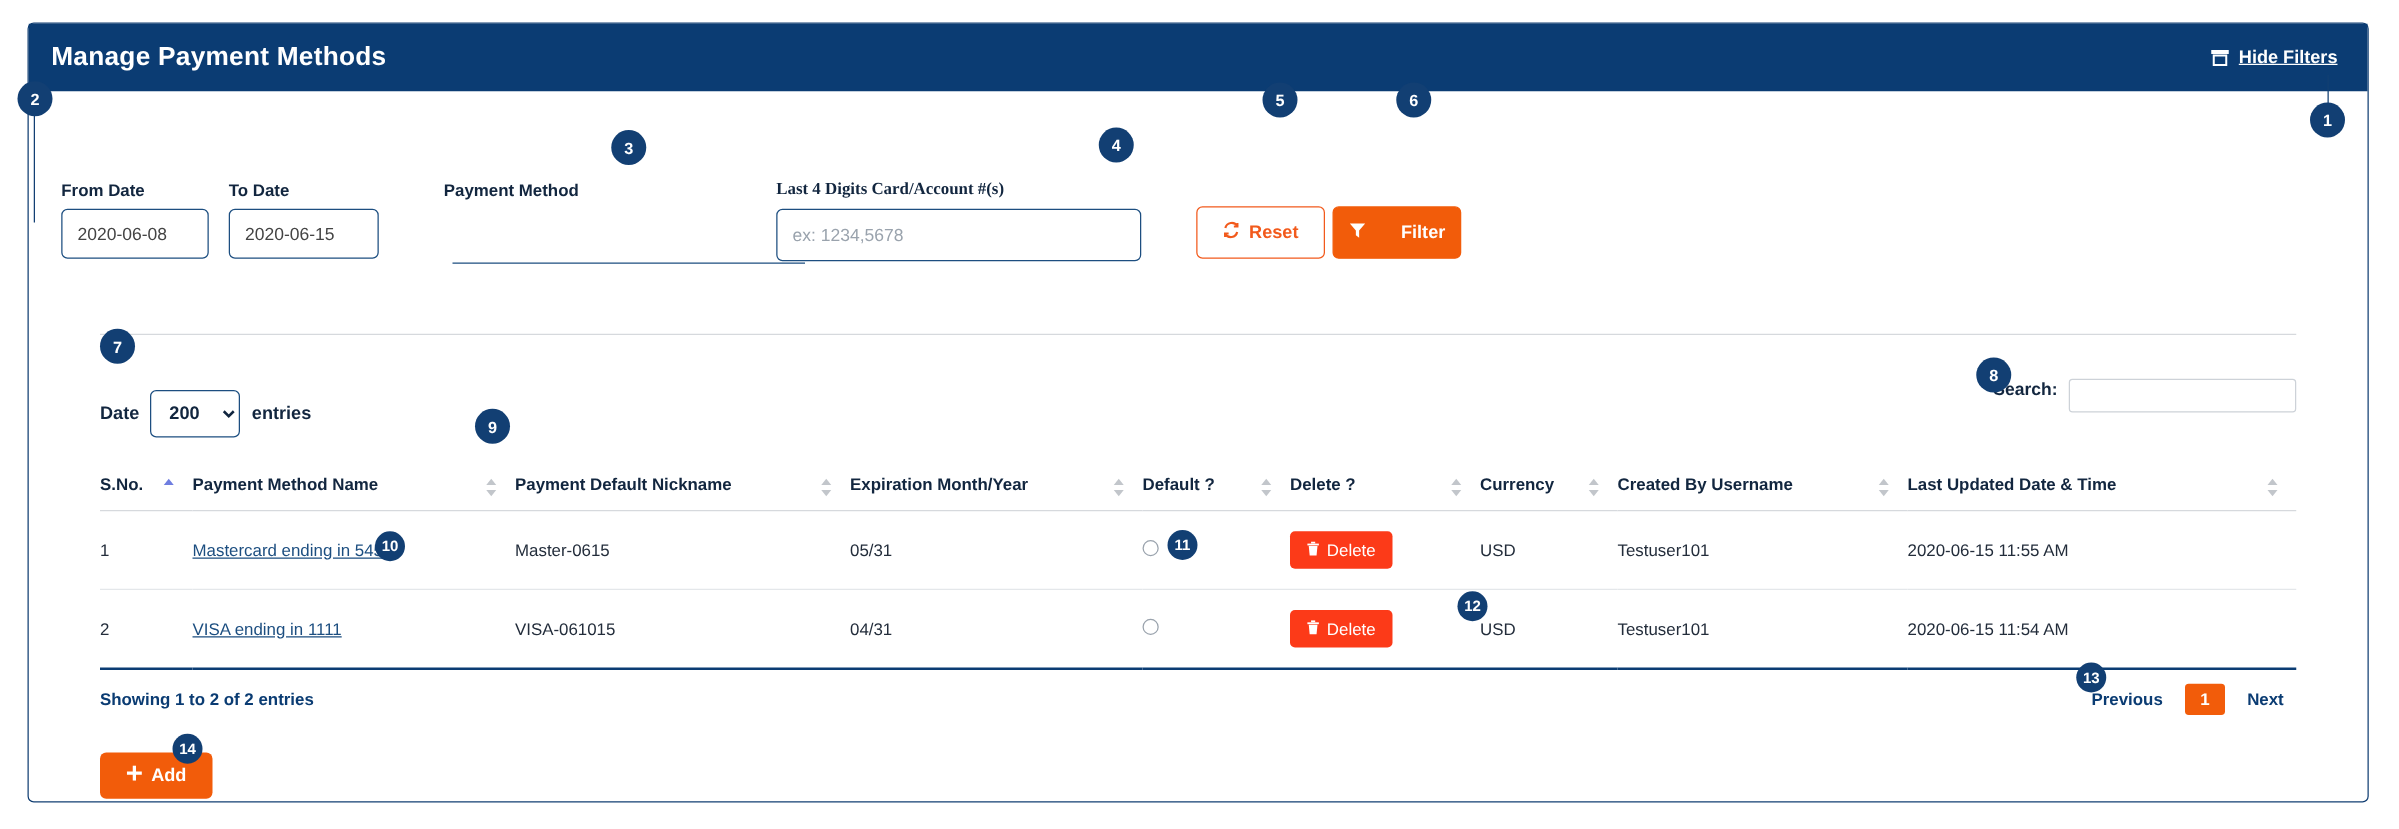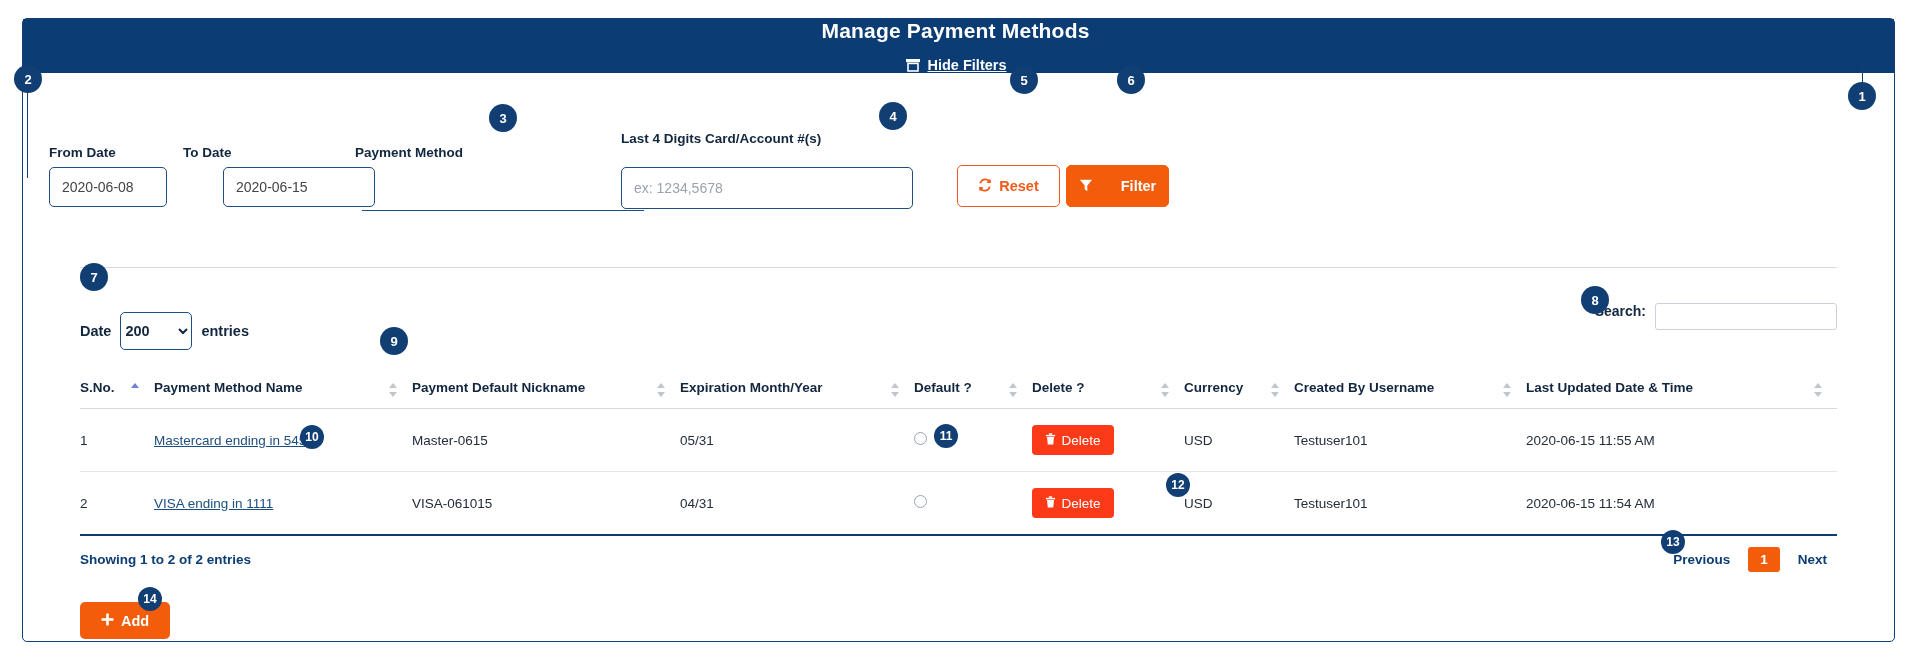--- a/index.html
+++ b/index.html
@@ -33,21 +33,20 @@
     left: 0px;
     top: 0px;
     width: 1871px;
     height: 54px;
     background: #0b3c73;
     display: flex;
     align-items: center;
     justify-content: space-between;
     box-sizing: border-box;
     padding: 0 24px 0 18px;
-    flex-direction: column;
   }
   .header-title {
     color: #ffffff;
     font-size: 21px;
     font-weight: bold;
     letter-spacing: .2px;
   }
   .hide-filters {
     color: #ffffff;
     font-size: 14.5px;
@@ -161,20 +160,21 @@
   .entries-select {
     width: 72px;
     height: 38px;
     border: 1px solid #1c4e80;
     border-radius: 5px;
     background: #fff;
     color: #12263f;
     font-size: 14.5px;
     font-weight: bold;
     font-family: "Liberation Sans", sans-serif;
+    padding-left: 10px;
     box-sizing: border-box;
     outline: none;
   }
 
   
   .search-wrap {
     position: absolute;
     right: 57px;
     top: 284px;
     display: flex;
@@ -369,28 +369,28 @@
         <span>Hide Filters</span>
       </div>
     </div>
 
     <div class="filter-panel">
 
       <div class="field-label" style="left:26px; top:72px;">From Date</div>
       <input class="txt-input" style="left: 26px; top: 94px; width: 118px; height: 40px;" value="2020-06-08">
 
       <div class="field-label" style="left:160px; top:72px;">To Date</div>
-      <input class="txt-input" style="left: 160px; top: 94px; width: 152px; height: 40px; margin-left: 40px;" value="2020-06-15">
+      <input class="txt-input" style="left: 160px; top: 94px; width: 120px; height: 40px;" value="2020-06-15">
 
       <div class="field-label" style="left:332px; top:72px;">Payment Method</div>
       <div class="pm-select" style="top:94px; left:339px; width:282px; height:44px;">
         <span class="pm-caret"></span>
       </div>
 
-      <div class="field-label" style="left:598px; top:58px;">Last 4 Digits Card/Account #(s)</div>
+      <div class="field-label" style="left:598px; top:70px;font-family:Liberation Serif, serif;">Last 4 Digits Card/Account #(s)</div>
       <input class="txt-input" style="left: 598px; top: 94px; width: 292px; height: 42px;" placeholder="ex: 1234,5678">
 
       <button class="btn btn-reset" style="top:92px; left:934px;">
         <span>
           <svg width="14" height="14" viewBox="0 0 16 16">
             <path d="M13.6 4.4A6 6 0 0 0 2.6 6.2" fill="none" stroke="#f25a1c" stroke-width="2"></path>
             <path d="M13.6 1.6v3.2h-3.2" fill="none" stroke="#f25a1c" stroke-width="2"></path>
             <path d="M2.4 11.6a6 6 0 0 0 11-1.8" fill="none" stroke="#f25a1c" stroke-width="2"></path>
             <path d="M2.4 14.4v-3.2h3.2" fill="none" stroke="#f25a1c" stroke-width="2"></path>
           </svg>

